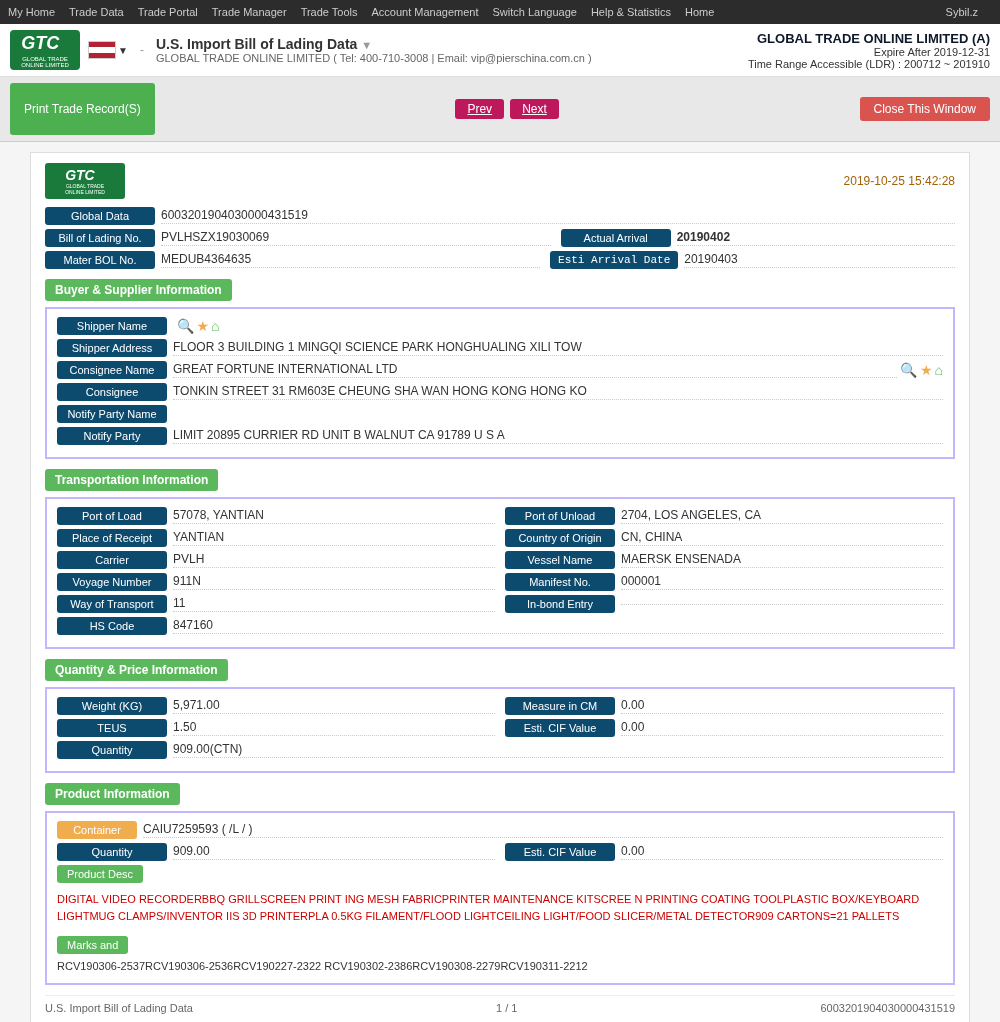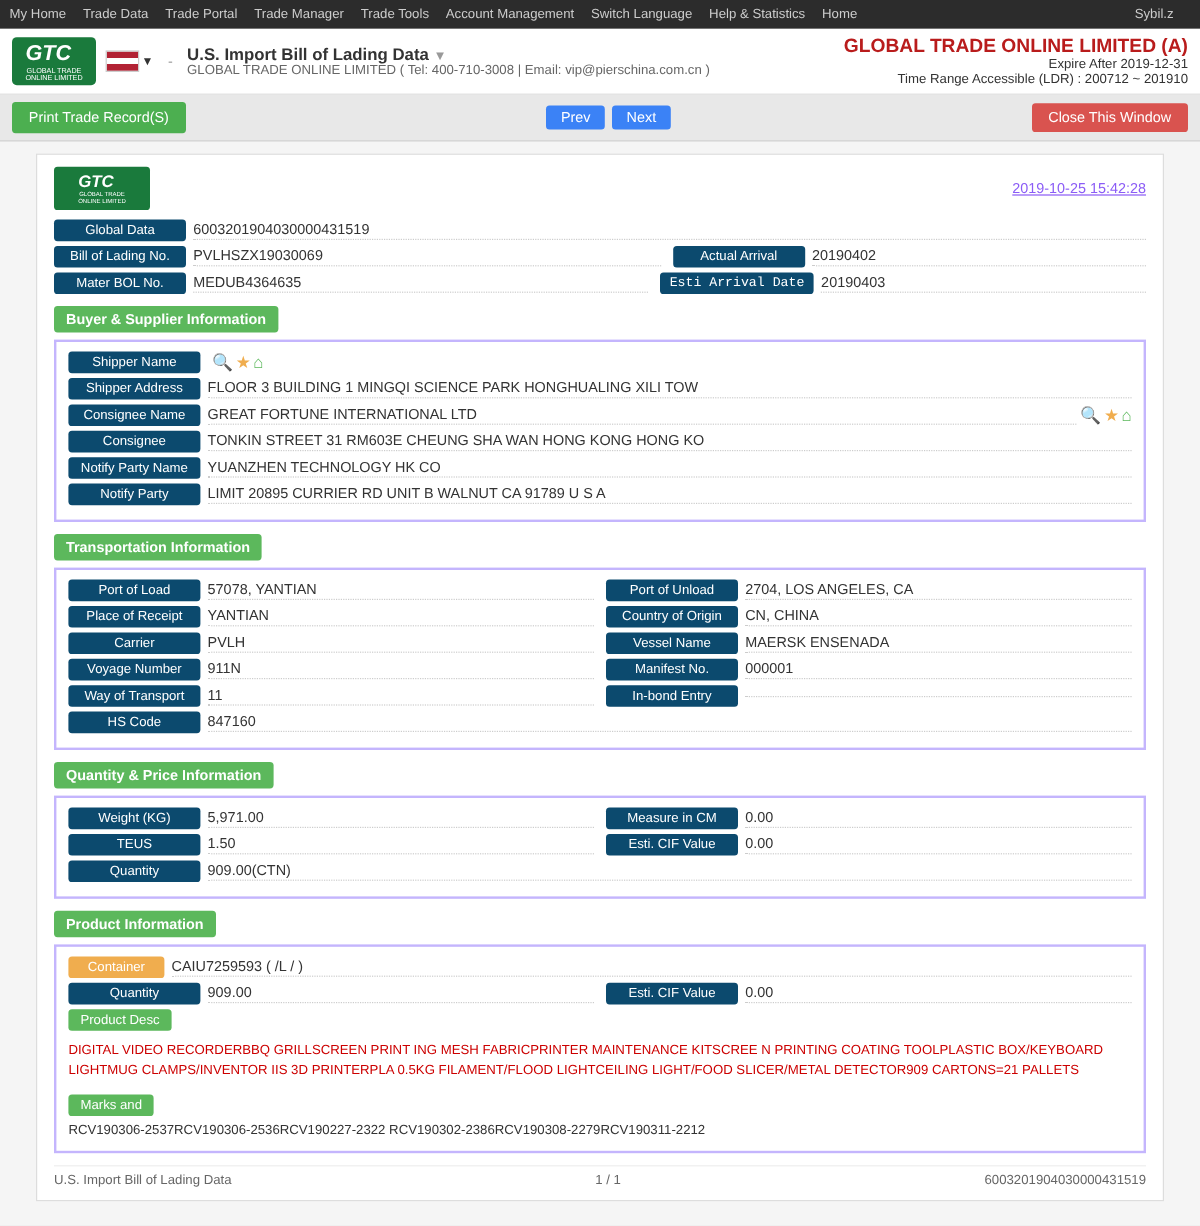--- a/index.html
+++ b/index.html
@@ -13,28 +13,28 @@
     
     .header-bar { background: #fff; display: flex; align-items: center; padding: 6px 10px; border-bottom: 1px solid #ddd; }
     .logo-area { display: flex; align-items: center; }
     .logo-box { width: 70px; height: 40px; background: #1a7a3c; display: flex; align-items: center; justify-content: center; border-radius: 4px; }
     .logo-text { color: #fff; font-size: 18px; font-weight: bold; font-style: italic; }
     .logo-sub { color: #fff; font-size: 6px; text-align: center; margin-top: 2px; }
     .flag-area { margin: 0 8px; display: flex; align-items: center; }
     .flag { width: 28px; height: 18px; background: linear-gradient(to bottom, #B22234 0%, #B22234 33%, #fff 33%, #fff 66%, #B22234 66%); border: 1px solid #ccc; }
     .title-area { margin-left: 8px; }
     .header-right { margin-left: auto; text-align: right; }
-    .company-name { color: #b91c1c; font-size: 16px; font-weight: bold; }
+    .company-name { color: #0f172a; font-size: 13px; font-weight: bold; }
     .expire-info { font-size: 11px; color: #333; }
     .time-range { font-size: 11px; color: #333; }
 
     
     .toolbar { background: #e8e8e8; padding: 6px 10px; display: flex; align-items: center; gap: 6px; border-bottom: 1px solid #ccc; }
-    .btn-green { background: #4caf50; color: #fff; border: none; padding: 6px 14px; border-radius: 3px; cursor: pointer; font-size: 12px; }
-    .btn-nav { background: #3b82f6; color: #fff; border: none; padding: 3px 12px; border-radius: 3px; cursor: pointer; font-size: 12px; }
+    .btn-green { background: #4caf50; color: #fff; border: none; padding: 19px 14px; border-radius: 3px; cursor: pointer; font-size: 12px; }
+    .btn-nav { background: #be185d; color: #fff; border: none; padding: 3px 12px; border-radius: 3px; cursor: pointer; font-size: 12px; text-decoration: underline; }
     .btn-red { background: #d9534f; color: #fff; border: none; padding: 5px 14px; border-radius: 3px; cursor: pointer; font-size: 12px; }
     .btn-spacer { flex: 1; }
 
     
     .main-content { background: #f5f5f5; padding: 10px 30px; }
 
     
     .record-card { background: #fff; border: 1px solid #ddd; margin-bottom: 10px; padding: 10px 14px; }
 
     
@@ -126,33 +126,33 @@
 
   <div class="record-card">
 
     <div class="record-header">
       <div class="record-logo">
         <div>
           <div style="color:#fff; font-size:14px; font-weight:bold; font-style:italic;">GTC</div>
           <div style="color:#fff; font-size:5px; text-align:center;">GLOBAL TRADE<br>ONLINE LIMITED</div>
         </div>
       </div>
-      <div style="font-size:12px; color:#8b5cf6;text-decoration:underline;">2019-10-25 15:42:28</div>
+      <div style="font-size:12px; color:#a16207;">2019-10-25 15:42:28</div>
     </div>
 
     <div class="field-row">
       <div class="field-label">Global Data</div>
       <div class="field-value">6003201904030000431519</div>
     </div>
 
     <div class="field-row">
       <div class="field-label">Bill of Lading No.</div>
       <div class="field-value" style="flex:0.7;">PVLHSZX19030069</div>
       <div class="field-label" style="margin-left:10px;">Actual Arrival</div>
-      <div class="field-value" style="flex:0.5;">20190402</div>
+      <div class="field-value" style="flex:0.5;font-weight:bold;">20190402</div>
     </div>
 
     <div class="field-row">
       <div class="field-label">Mater BOL No.</div>
       <div class="field-value" style="flex:0.7;">MEDUB4364635</div>
       <div class="field-label" style="margin-left:10px;font-family:Liberation Mono, monospace;">Esti Arrival Date</div>
       <div class="field-value" style="flex:0.5;">20190403</div>
     </div>
 
     <div style="margin-top:10px;">
@@ -179,21 +179,20 @@
           <span class="icon-home">⌂</span>
         </div>
 
         <div class="field-row">
           <div class="field-label">Consignee</div>
           <div class="field-value">TONKIN STREET 31 RM603E CHEUNG SHA WAN HONG KONG HONG KO</div>
         </div>
 
         <div class="field-row">
           <div class="field-label">Notify Party Name</div>
-          <div class="field-value">YUANZHEN TECHNOLOGY HK CO</div>
         </div>
 
         <div class="field-row">
           <div class="field-label">Notify Party</div>
           <div class="field-value">LIMIT 20895 CURRIER RD UNIT B WALNUT CA 91789 U S A</div>
         </div>
 
       </div>
     </div>
 

